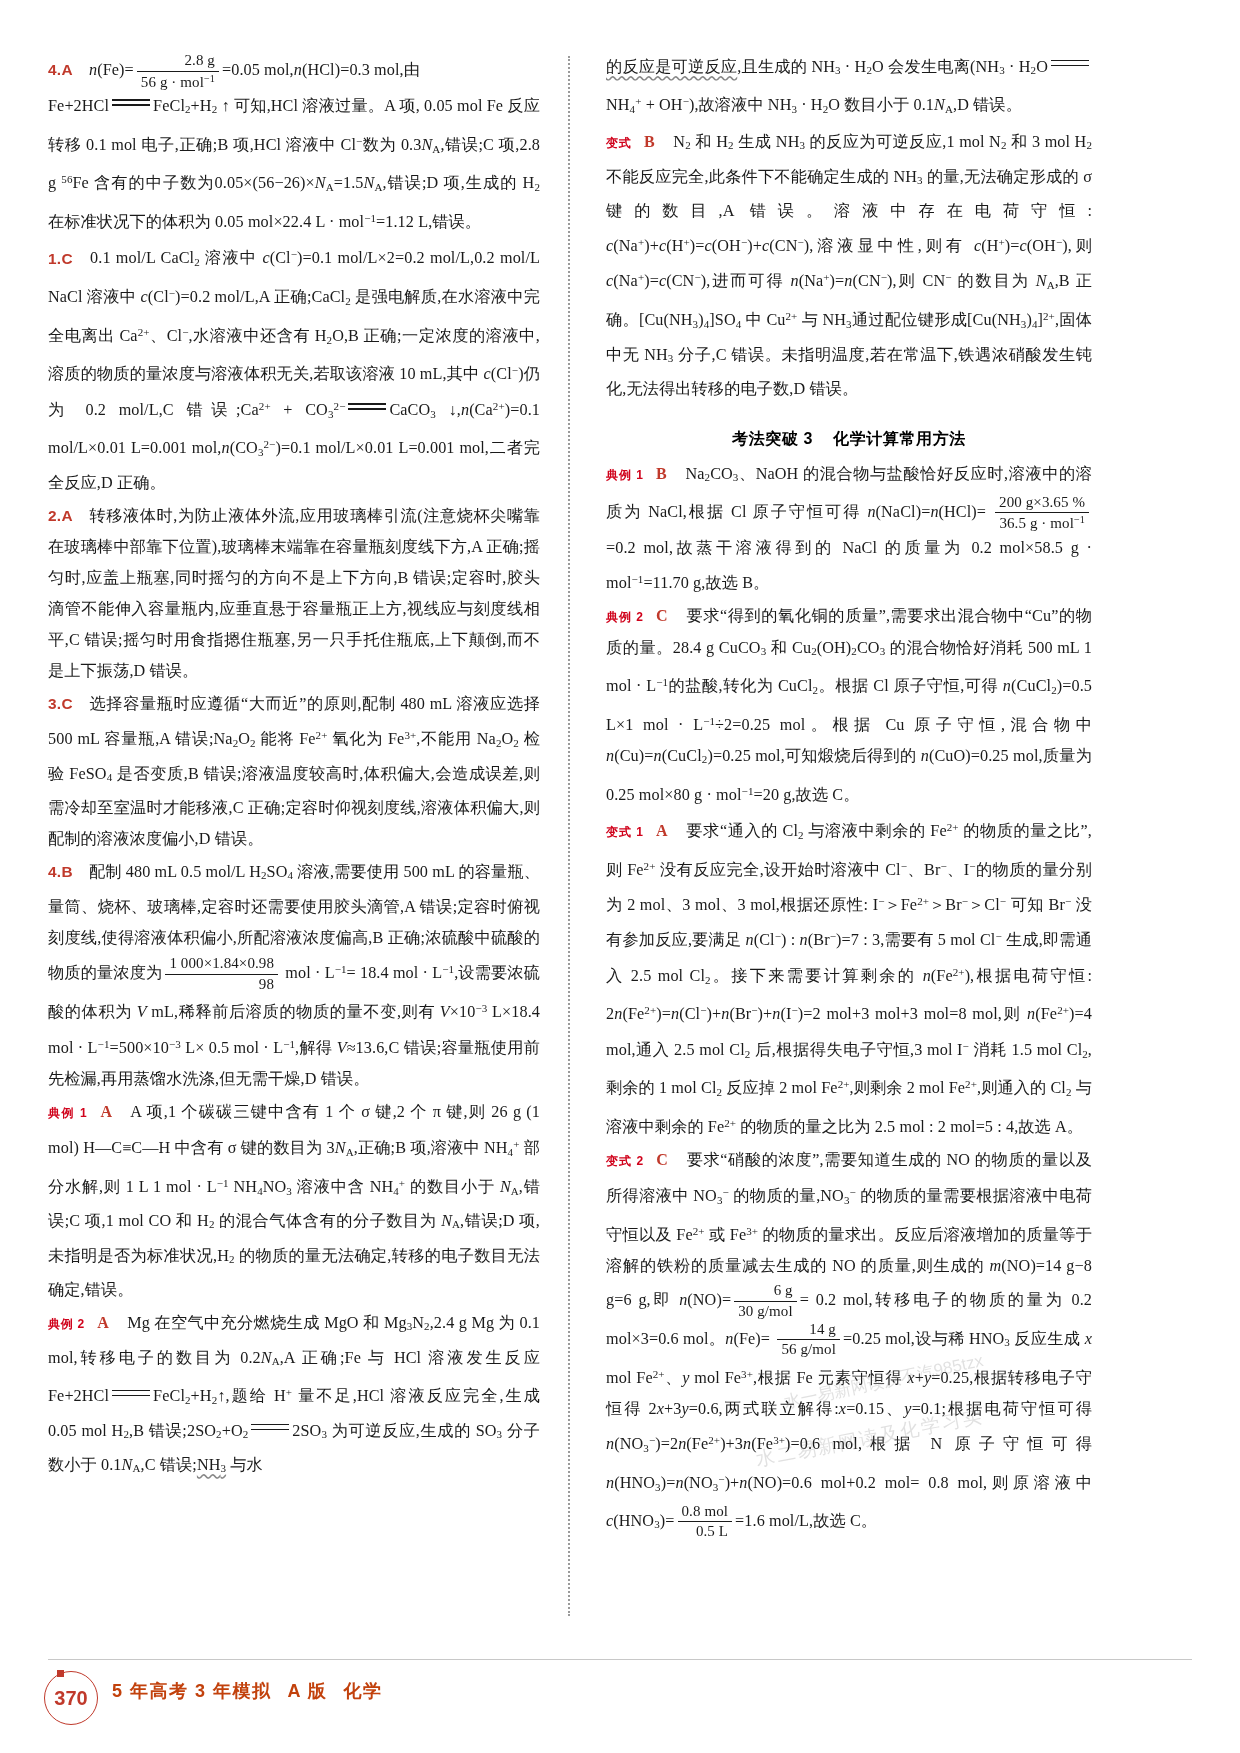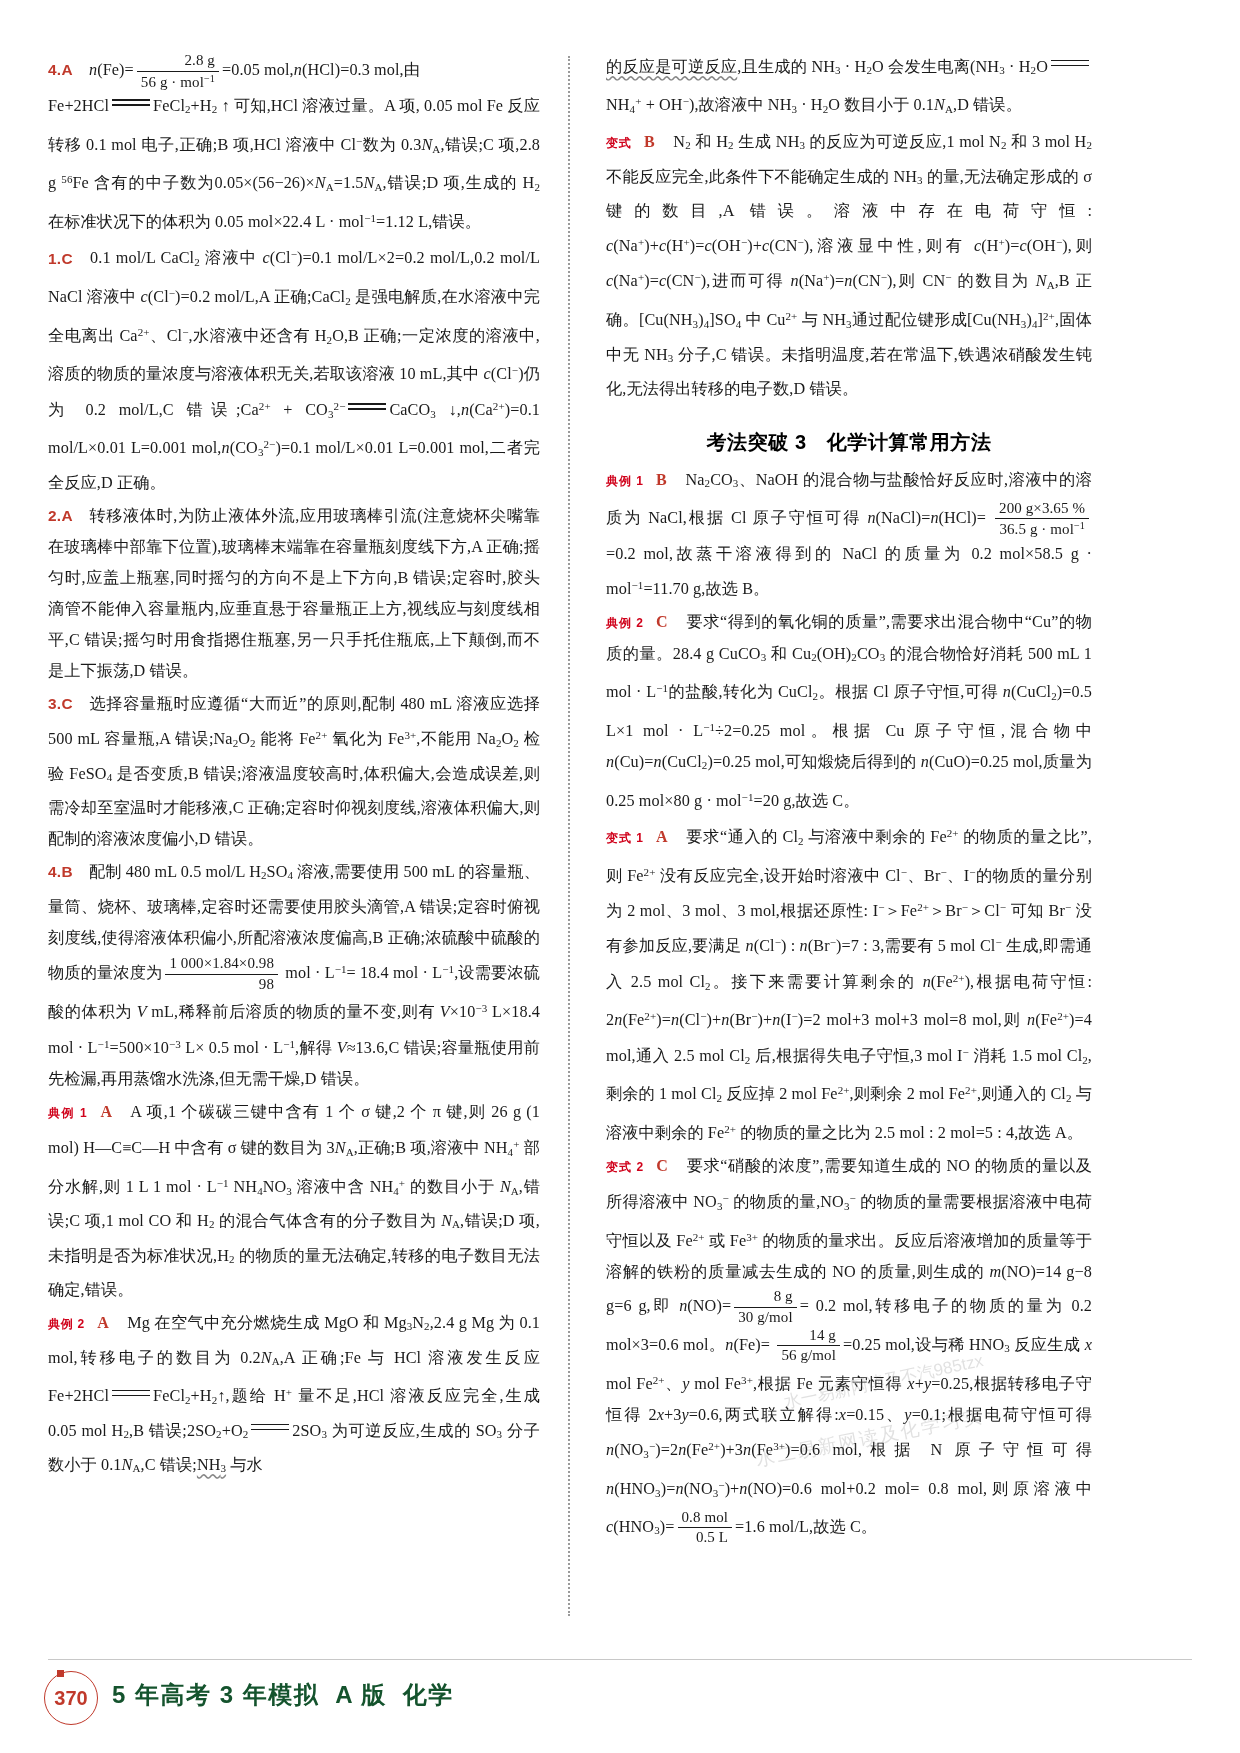--- a/index.html
+++ b/index.html
@@ -81,21 +81,21 @@
     font-size: 20px;
     letter-spacing: 1px;
     margin: 22px 0 10px 0;
     color: #000;
   }
   .sec-head .gap { display: inline-block; width: 22px; }
 
   .kf-head {
     font-family: "Liberation Sans", sans-serif;
     font-weight: bold;
-    font-size: 20px;
+    font-size: 16px;
     letter-spacing: .6px;
     margin: 24px 0 8px 0;
     color: #000;
     white-space: nowrap;
   }
   .kf-head.center { text-align: center; }
   .kf-head .gap { display: inline-block; width: 20px; }
 
   
   .it { font-style: italic; }
@@ -168,23 +168,23 @@
     width: 7px;
     height: 7px;
     background: #c0392b;
   }
   .booktitle {
     position: absolute;
     left: 112px;
     top: 20px;
     font-family: "Liberation Sans", sans-serif;
     font-weight: bold;
-    font-size: 24px;
+    font-size: 18px;
     letter-spacing: 1.5px;
-    color: #14532d;
+    color: #c2410c;
   }
   .booktitle .sp { display: inline-block; width: 16px; }
 
   
   .wm {
     position: absolute;
     color: rgba(120,120,120,0.22);
     font-family: "Liberation Sans", sans-serif;
     white-space: nowrap;
     pointer-events: none;
@@ -281,21 +281,21 @@
 
       <div class="para">
         <span class="label-red">变式 1</span>
         <span class="ans">A</span>
         要求“通入的 Cl<sub>2</sub> 与溶液中剩余的 Fe<sup>2+</sup> 的物质的量之比”,则 Fe<sup>2+</sup> 没有反应完全,设开始时溶液中 Cl<sup>−</sup>、Br<sup>−</sup>、I<sup>−</sup>的物质的量分别为 2 mol、3 mol、3 mol,根据还原性: I<sup>−</sup>＞Fe<sup>2+</sup>＞Br<sup>−</sup>＞Cl<sup>−</sup> 可知 Br<sup>−</sup> 没有参加反应,要满足 <span class="it">n</span>(Cl<sup>−</sup>) : <span class="it">n</span>(Br<sup>−</sup>)=7 : 3,需要有 5 mol Cl<sup>−</sup> 生成,即需通入 2.5 mol Cl<sub>2</sub>。接下来需要计算剩余的 <span class="it">n</span>(Fe<sup>2+</sup>),根据电荷守恒: 2<span class="it">n</span>(Fe<sup>2+</sup>)=<span class="it">n</span>(Cl<sup>−</sup>)+<span class="it">n</span>(Br<sup>−</sup>)+<span class="it">n</span>(I<sup>−</sup>)=2 mol+3 mol+3 mol=8 mol,则 <span class="it">n</span>(Fe<sup>2+</sup>)=4 mol,通入 2.5 mol Cl<sub>2</sub> 后,根据得失电子守恒,3 mol I<sup>−</sup> 消耗 1.5 mol Cl<sub>2</sub>,剩余的 1 mol Cl<sub>2</sub> 反应掉 2 mol Fe<sup>2+</sup>,则剩余 2 mol Fe<sup>2+</sup>,则通入的 Cl<sub>2</sub> 与溶液中剩余的 Fe<sup>2+</sup> 的物质的量之比为 2.5 mol : 2 mol=5 : 4,故选 A。
       </div>
 
       <div class="para">
         <span class="label-red">变式 2</span>
         <span class="ans">C</span>
-        要求“硝酸的浓度”,需要知道生成的 NO 的物质的量以及所得溶液中 NO<sub>3</sub><sup>−</sup> 的物质的量,NO<sub>3</sub><sup>−</sup> 的物质的量需要根据溶液中电荷守恒以及 Fe<sup>2+</sup> 或 Fe<sup>3+</sup> 的物质的量求出。反应后溶液增加的质量等于溶解的铁粉的质量减去生成的 NO 的质量,则生成的 <span class="it">m</span>(NO)=14 g−8 g=6 g,即 <span class="it">n</span>(NO)=<span class="frac"><span class="num">8 g</span><span class="den">30 g/mol</span></span>=
+        要求“硝酸的浓度”,需要知道生成的 NO 的物质的量以及所得溶液中 NO<sub>3</sub><sup>−</sup> 的物质的量,NO<sub>3</sub><sup>−</sup> 的物质的量需要根据溶液中电荷守恒以及 Fe<sup>2+</sup> 或 Fe<sup>3+</sup> 的物质的量求出。反应后溶液增加的质量等于溶解的铁粉的质量减去生成的 NO 的质量,则生成的 <span class="it">m</span>(NO)=14 g−8 g=6 g,即 <span class="it">n</span>(NO)=<span class="frac"><span class="num">6 g</span><span class="den">30 g/mol</span></span>=
         0.2 mol,转移电子的物质的量为 0.2 mol×3=0.6 mol。<span class="it">n</span>(Fe)=
         <span class="frac"><span class="num">14 g</span><span class="den">56 g/mol</span></span>=0.25 mol,设与稀 HNO<sub>3</sub> 反应生成 <span class="it">x</span> mol Fe<sup>2+</sup>、<span class="it">y</span> mol Fe<sup>3+</sup>,根据 Fe 元素守恒得 <span class="it">x</span>+<span class="it">y</span>=0.25,根据转移电子守恒得 2<span class="it">x</span>+3<span class="it">y</span>=0.6,两式联立解得:<span class="it">x</span>=0.15、<span class="it">y</span>=0.1;根据电荷守恒可得 <span class="it">n</span>(NO<sub>3</sub><sup>−</sup>)=2<span class="it">n</span>(Fe<sup>2+</sup>)+3<span class="it">n</span>(Fe<sup>3+</sup>)=0.6 mol,根据 N 原子守恒可得 <span class="it">n</span>(HNO<sub>3</sub>)=<span class="it">n</span>(NO<sub>3</sub><sup>−</sup>)+<span class="it">n</span>(NO)=0.6 mol+0.2 mol=
         0.8 mol,则原溶液中<span class="it">c</span>(HNO<sub>3</sub>)=<span class="frac"><span class="num">0.8 mol</span><span class="den">0.5 L</span></span>=1.6 mol/L,故选 C。
       </div>
 
     </div>
   </div>
 
   <div class="wm wm1">水一易新网读及不汽985tzx</div>
   <div class="wm wm2">水二易新网读及化学习实</div>

